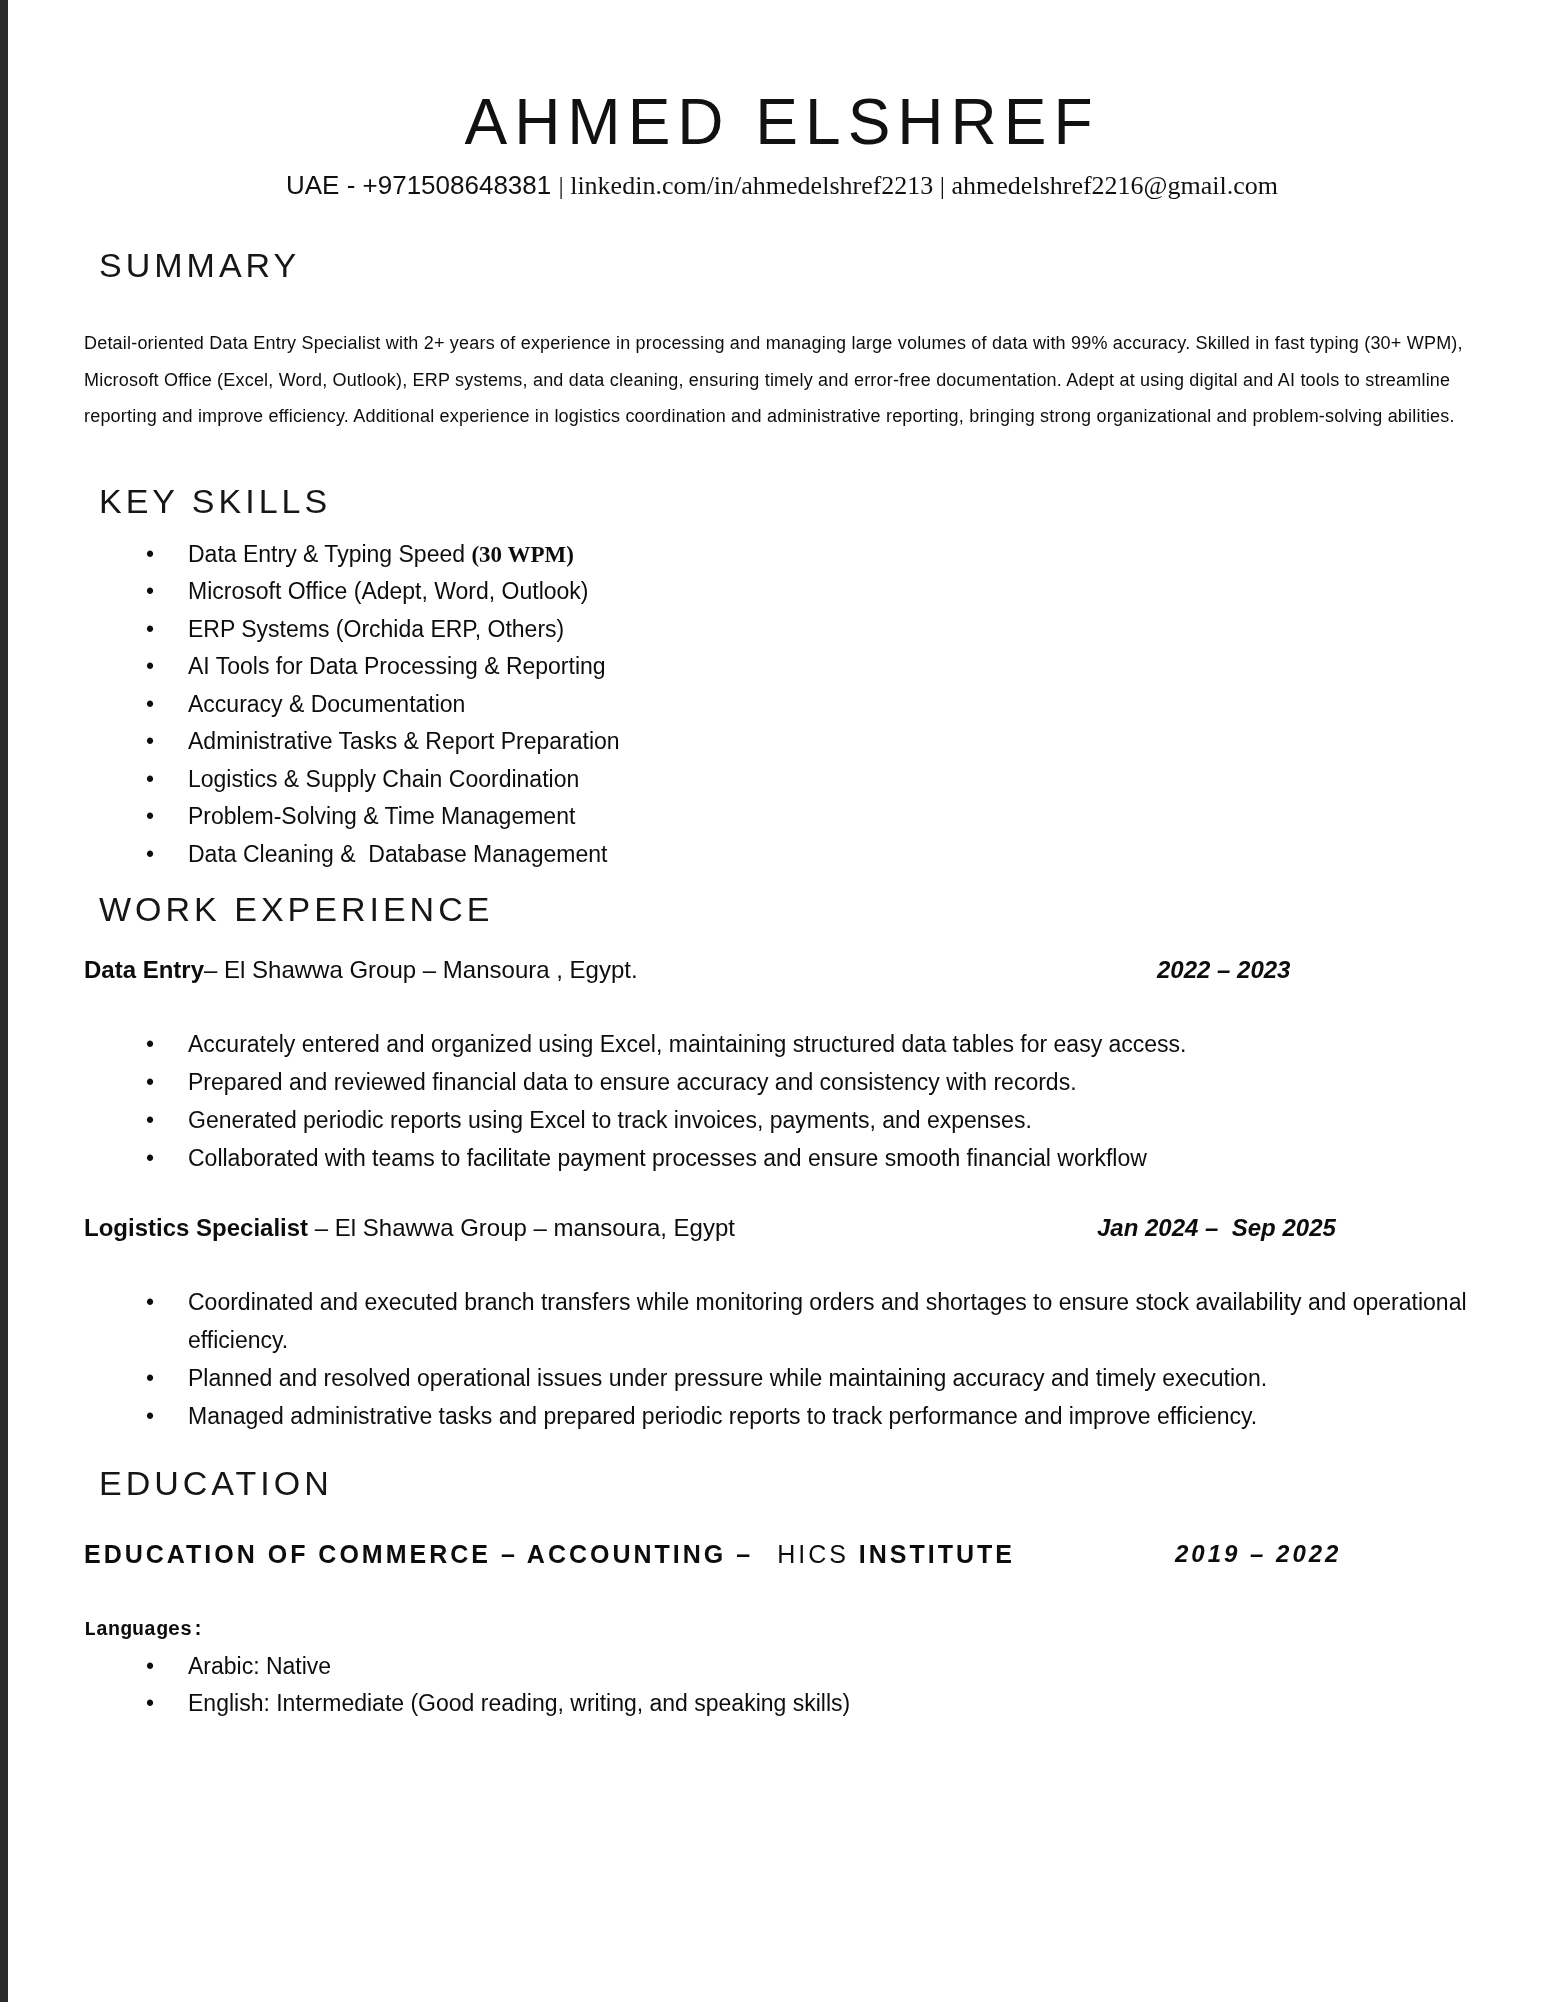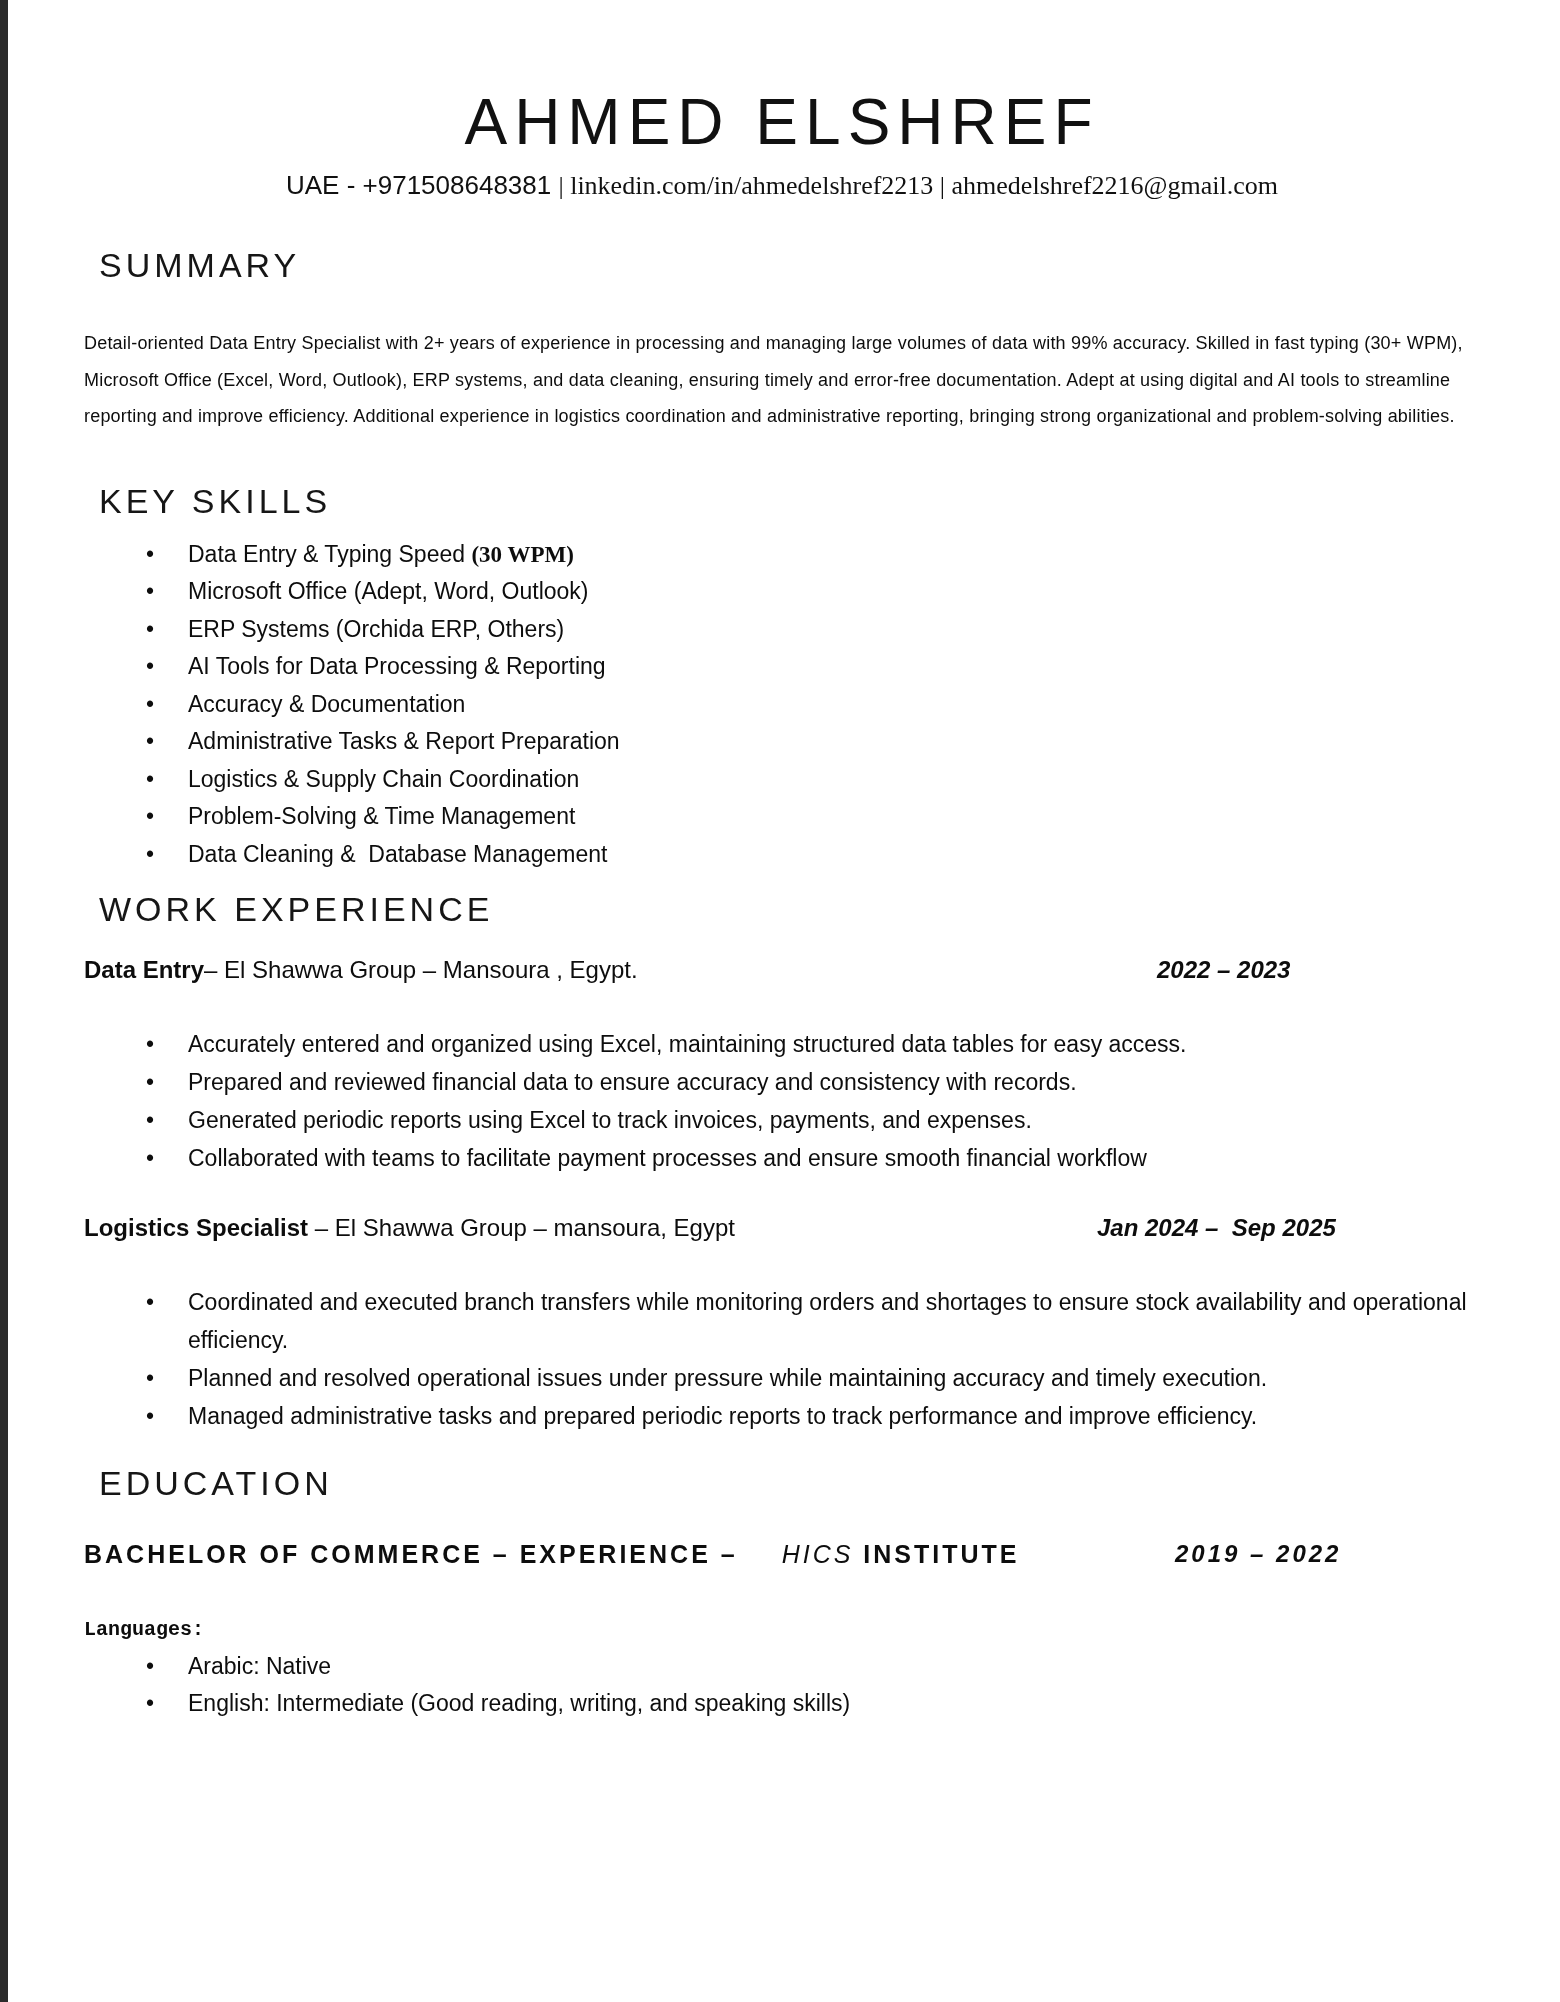--- a/index.html
+++ b/index.html
@@ -122,22 +122,21 @@
     position: relative;
     margin: 32px 0 0 0;
     font-size: 25px;
     line-height: 38px;
     font-weight: 700;
     letter-spacing: 3px;
     white-space: pre-wrap;
   }
   .degree-row .inst-regular {
     font-weight: 400;
-    margin-left: 44px;
-    font-style: italic;
+    margin-left: 24px;
   }
   .degree-row .inst-bold { font-weight: 700; }
   .languages-label {
     margin: 38px 0 0 0;
     font-size: 20px;
     line-height: 37px;
     font-weight: 700;
     font-family: Liberation Mono, monospace;
   }
   .languages ul.bullets li { line-height: 37px; }
@@ -192,21 +191,21 @@
       <ul class="bullets">
         <li>Coordinated and executed branch transfers while monitoring orders and shortages to ensure stock availability and operational efficiency.</li>
         <li>Planned and resolved operational issues under pressure while maintaining accuracy and timely execution.</li>
         <li>Managed administrative tasks and prepared periodic reports to track performance and improve efficiency.</li>
       </ul>
     </div>
   </section>
 
   <section class="education">
     <h2 class="section-heading">EDUCATION</h2>
-    <p class="degree-row"><span>BACHELOR OF COMMERCE – EXPERIENCE –</span><span class="inst-regular">HICS</span><span class="inst-bold pre"> INSTITUTE</span><span class="date date-edu">2019 – 2022</span></p>
+    <p class="degree-row"><span>EDUCATION OF COMMERCE – ACCOUNTING –</span><span class="inst-regular">HICS</span><span class="inst-bold pre"> INSTITUTE</span><span class="date date-edu">2019 – 2022</span></p>
 
     <div class="languages">
       <p class="languages-label">Languages:</p>
       <ul class="bullets">
         <li>Arabic: Native</li>
         <li>English: Intermediate (Good reading, writing, and speaking skills)</li>
       </ul>
     </div>
   </section>
 

